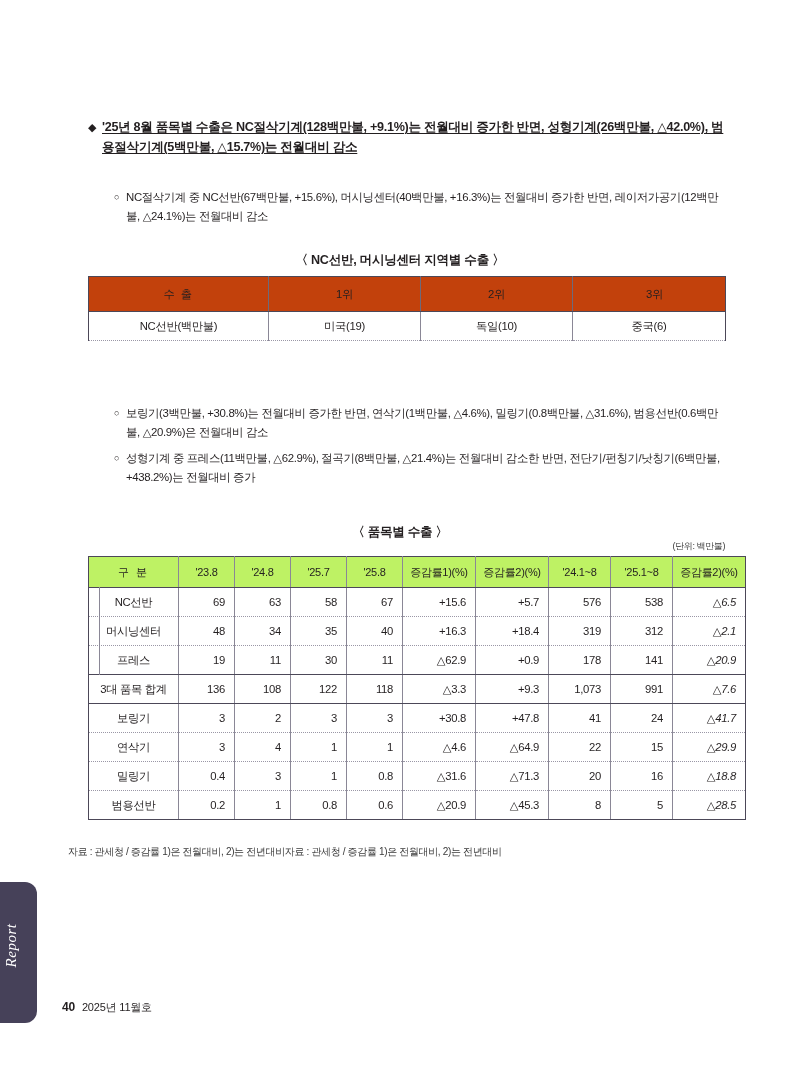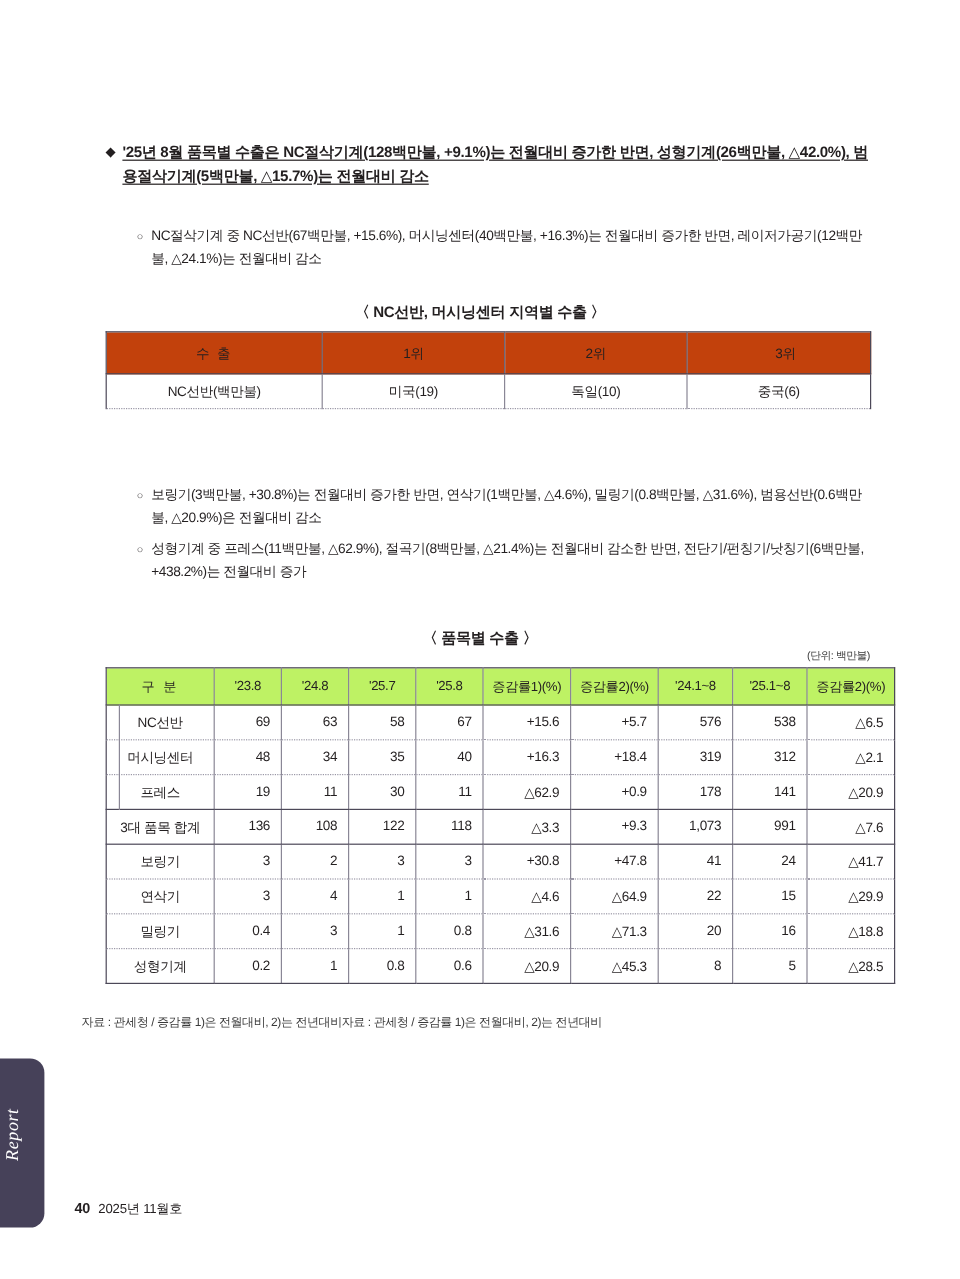--- a/index.html
+++ b/index.html
@@ -183,21 +183,21 @@
   }
   #table-items td.name {
     text-align: center;
     border-left: 1.6px solid #4c4858;
     margin-top: 44px;
   }
   #table-items td.num {
     text-align: right;
     padding-right: 9px;
   }
-  #table-items td.last { border-right: 1.6px solid #4c4858; }
+  #table-items td.last { border-right: 1.6px solid #4c4858; font-style: italic; }
   #table-items td.thickleft { border-left: 1.6px solid #4c4858; }
 
   
   #table-items tr.dotted > td { border-bottom: 1px dotted #9a97a6; }
   #table-items tr.solid  > td { border-bottom: 1px solid #4c4858; }
   #table-items tr.thickbottom > td { border-bottom: 1.6px solid #4c4858; }
 
   
   #table-items td.name.indent {
     position: relative;
@@ -440,21 +440,21 @@
         <td class="num">3</td>
         <td class="num">1</td>
         <td class="num">0.8</td>
         <td class="num">△31.6</td>
         <td class="num">△71.3</td>
         <td class="num thickleft">20</td>
         <td class="num">16</td>
         <td class="num last">△18.8</td>
       </tr>
       <tr class="thickbottom">
-        <td class="name">성형기계</td>
+        <td class="name">범용선반</td>
         <td class="num">0.2</td>
         <td class="num">1</td>
         <td class="num">0.8</td>
         <td class="num">0.6</td>
         <td class="num">△20.9</td>
         <td class="num">△45.3</td>
         <td class="num thickleft">8</td>
         <td class="num">5</td>
         <td class="num last">△28.5</td>
       </tr>

